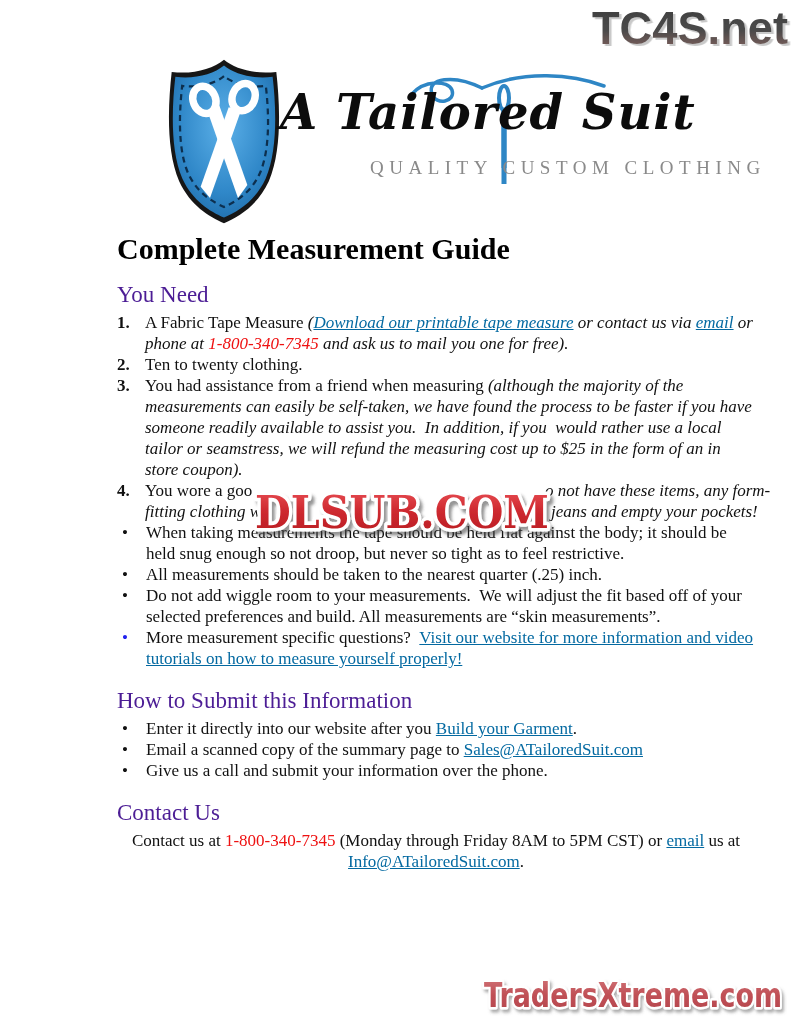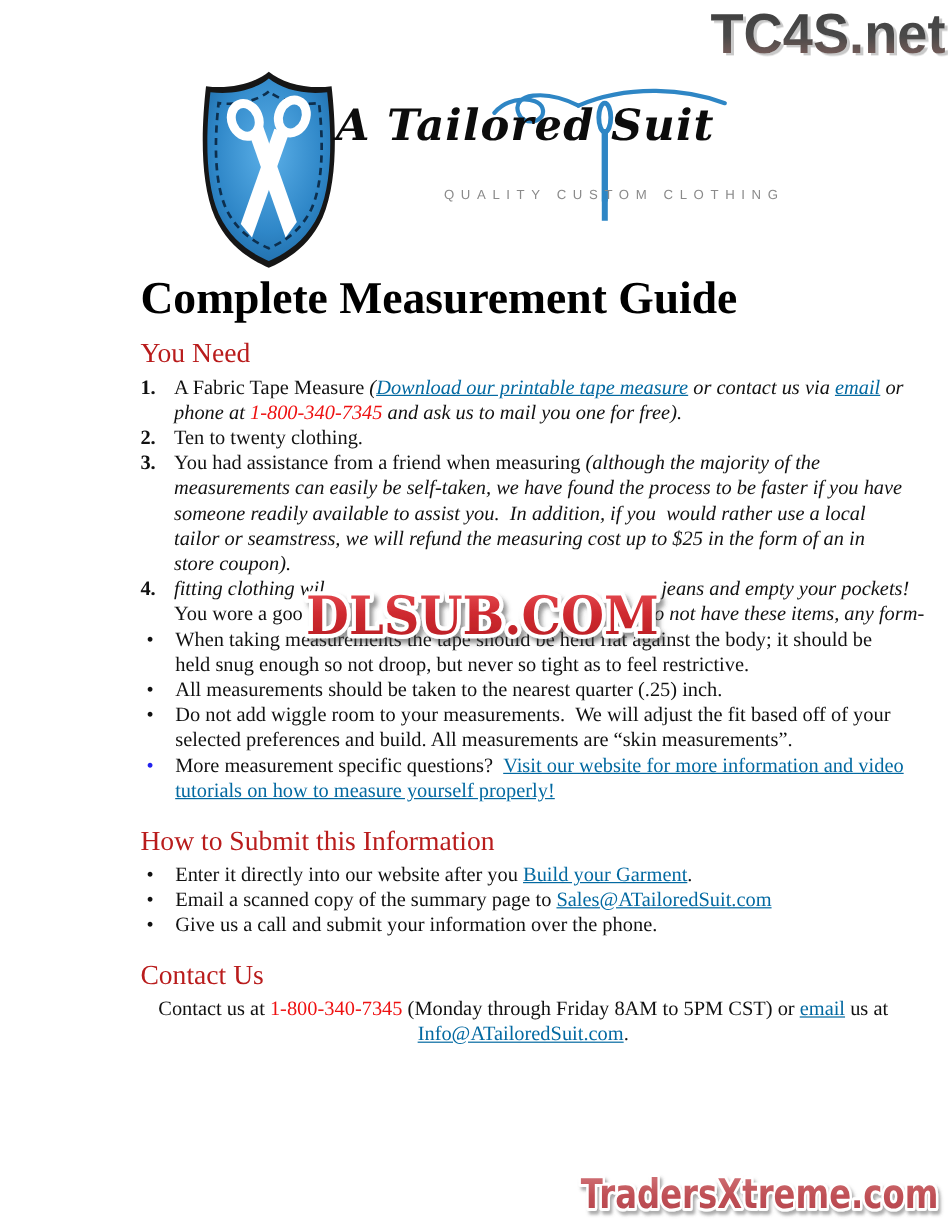--- a/index.html
+++ b/index.html
@@ -13,39 +13,39 @@
   .wm-tc4s{position:absolute;left:589px;top:1px;}
   .wm-dlsub{position:absolute;left:246px;top:481px;z-index:30;}
   .wm-traders{position:absolute;left:476px;top:970px;z-index:30;}
   
   .logo{position:absolute;left:156px;top:56px;width:480px;height:170px;}
   .logo .shield{position:absolute;left:0;top:0;}
   .logo .needle{position:absolute;left:148px;top:0px;z-index:0;}
   .logo .brand{
     position:absolute;left:124px;top:28px;z-index:1;white-space:nowrap;
     font-family:"DejaVu Serif", serif;font-style:italic;font-weight:bold;
-    font-size:36px;color:#0c0c0c;letter-spacing:1px;
+    font-size:48px;color:#0c0c0c;letter-spacing:1px;
   }
   .logo .tagline{
     position:absolute;left:214px;top:101px;white-space:nowrap;
-    font-family:Liberation Sans, sans-serif;font-size:11px;
+    font-family:Liberation Serif, serif;font-size:19px;
     letter-spacing:5.5px;color:#8a8a8a;
   }
   
   .content{
     position:absolute;left:0;top:0;width:791px;
     padding:232px 36px 0 117px;box-sizing:border-box;
     font-size:17px;line-height:21px;
   }
   h1.title{
-    margin:0;font-size:38px;line-height:34px;font-weight:bold;color:#000;
+    margin:0;font-size:30px;line-height:34px;font-weight:bold;color:#000;
     font-family:"Liberation Serif", serif;
   }
   h2.sec{
-    margin:19px 0 4px 0;font-size:23px;line-height:26px;font-weight:normal;color:#b91c1c;
+    margin:19px 0 4px 0;font-size:23px;line-height:26px;font-weight:normal;color:#4c1d95;
   }
   h2.sec.first{margin-top:16px;}
   .li{display:flex;align-items:flex-start;}
   .num{flex:0 0 28px;font-weight:bold;}
   .blt{flex:0 0 24px;padding-left:5px;}
   .blt.blue{color:#2222ee;}
   .li-text{flex:1 1 auto;}
   .it{font-style:italic;}
   a.lnk{color:#0369a1;text-decoration:underline;cursor:pointer;}
   .phone{color:#ee1111;font-weight:normal;}
@@ -131,26 +131,26 @@
   <div class="li">
     <span class="num">3.</span>
     <div class="li-text">
       <span>You had assistance from a friend when measuring </span><span class="it">(although the majority of the measurements can easily be self-taken, we have found the process to be faster if you have someone readily available to assist you. &nbsp;In addition, if you &nbsp;would rather use a local tailor or seamstress, we will refund the measuring cost up to $25 in the form of an in store coupon).</span>
     </div>
   </div>
   <div class="li">
     <span class="num">4.</span>
     <div class="li-text">
       <div class="frag-line">
+        <span>You wore a goo</span>
+        <span class="frag-right fr1 it">o not have these items, any form-</span>
+      </div>
+      <div class="frag-line">
         <span class="it">fitting clothing wil</span>
         <span class="frag-right fr2 it">jeans and empty your pockets!</span>
-      </div>
-      <div class="frag-line">
-        <span>You wore a goo</span>
-        <span class="frag-right fr1 it">o not have these items, any form-</span>
       </div>
     </div>
   </div>
 
 
   <div class="li">
     <span class="blt">•</span>
     <div class="li-text"><span>When taking measurements the tape should be held flat against the body; it should be held snug enough so not droop, but never so tight as to feel restrictive.</span></div>
   </div>
   <div class="li">

